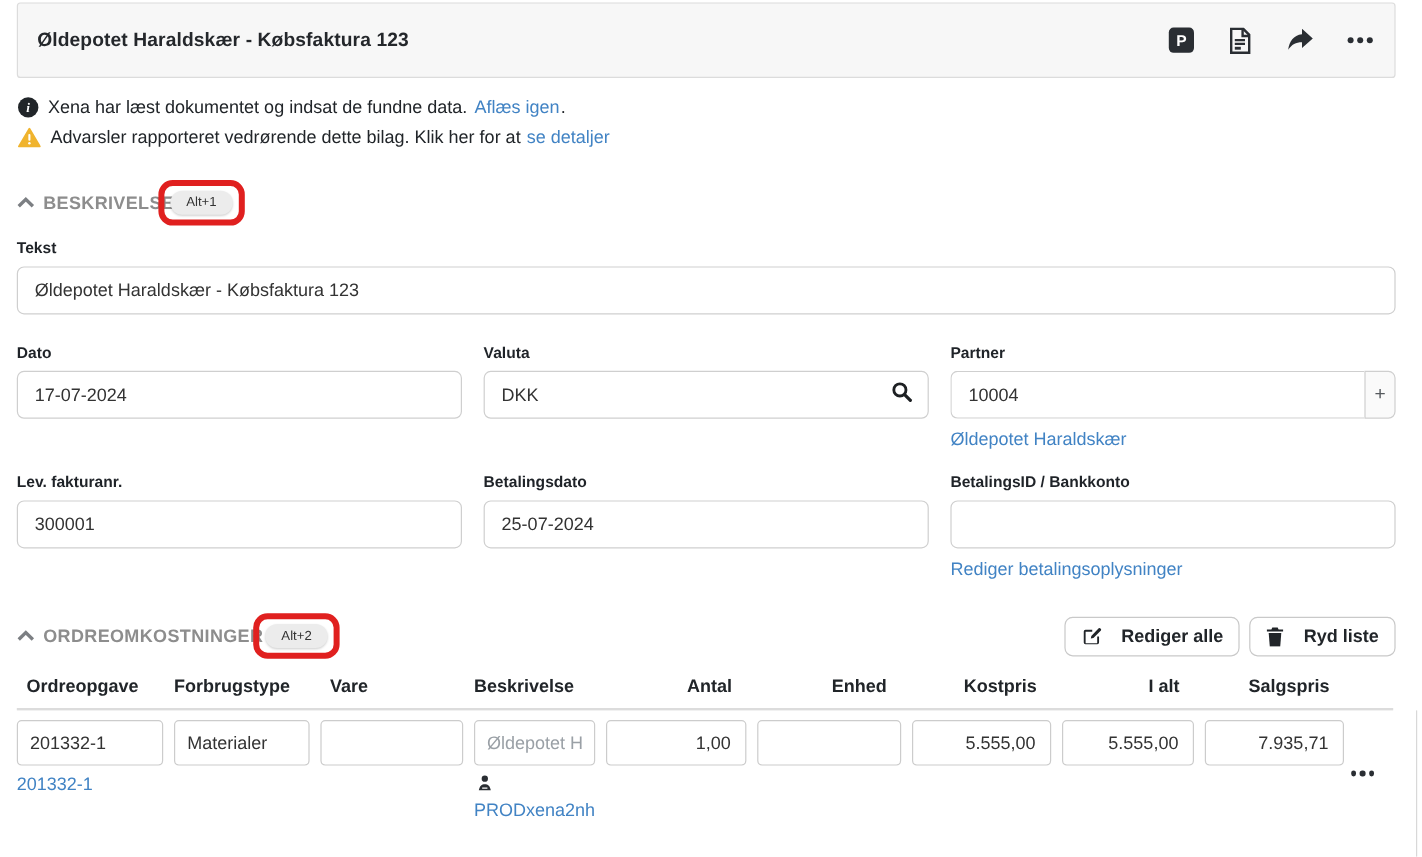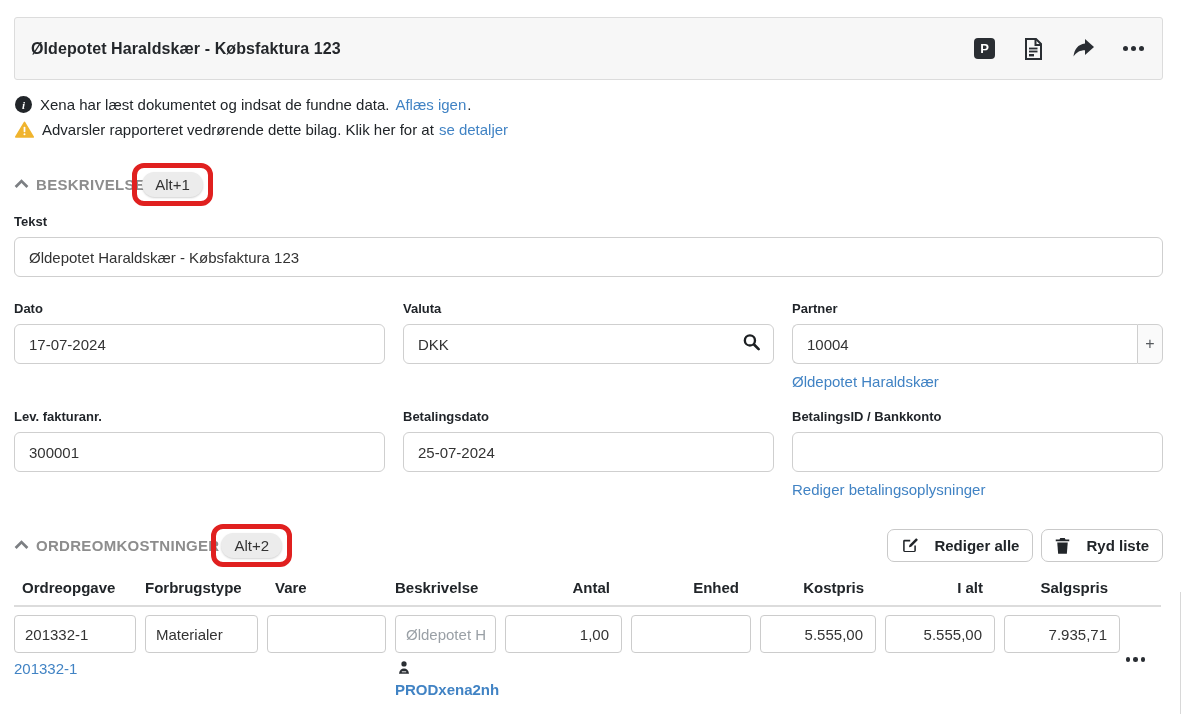--- a/index.html
+++ b/index.html
@@ -1,18 +1,18 @@
 <!DOCTYPE html>
 <html><head>
 <meta charset="utf-8">
 <style>
   * { box-sizing: border-box; margin: 0; padding: 0; }
   html,body { width:1185px; height:714px; overflow:hidden; background:#fff;
     font-family:"Liberation Sans", sans-serif; color:#212529; }
-  .page { position:relative; width:1185px; height:714px; padding:17px 22px 0 14px; }
+  .page { position:relative; width:1185px; height:714px; padding:2px 22px 0 14px; }
 
   
   .header-bar { display:flex; justify-content:space-between; align-items:center;
     background:#f7f7f7; border:1px solid #dcdcdc; border-radius:3px; height:63px; padding:0 18px 0 16px; }
   .hb-title { font-size:16px; font-weight:bold; color:#24272b; letter-spacing:.1px; }
   .hb-sub { font-size:13px; color:#3a3d41; margin-top:4px; }
   .header-icons { display:flex; align-items:center; gap:28px; }
   .hicon { display:inline-flex; align-items:center; justify-content:center; cursor:pointer; color:#2a2e33; }
   .pdf-badge { width:21px; height:21px; background:#2a2e33; color:#fff; border-radius:4px;
     font-size:13px; font-weight:bold; display:flex; align-items:center; justify-content:center; }
@@ -26,21 +26,21 @@
     font-size:11px; font-weight:bold; font-family:"Liberation Serif", serif; font-style:italic;
     display:inline-flex; align-items:center; justify-content:center; flex:0 0 auto; }
   a.link { color:#4183c4; text-decoration:none; cursor:pointer; }
 
   
   .section-header { display:flex; align-items:center; height:36px; margin-top:24px; }
   .chev { color:#7c7f83; display:inline-flex; margin-right:7px; cursor:pointer; }
   .section-title { font-size:15px; font-weight:bold; color:#8d8d8d; letter-spacing:.3px; }
   .shortcut-wrap { display:inline-flex; border:5px solid #e0201f; border-radius:12px;
     padding:4px 5px; margin-left:-13px; position:relative; z-index:2; background:transparent; }
-  .shortcut-badge { background:#ececec; border-radius:14px; padding:4px 13px; font-size:15px;
+  .shortcut-badge { background:#ececec; border-radius:14px; padding:4px 13px; font-size:11px;
     color:#333; box-shadow:0 1px 2px rgba(0,0,0,.18); white-space:nowrap; }
 
   
   label.flabel { display:block; font-size:13px; font-weight:bold; color:#1f2328; margin-bottom:8px; }
   input.finput { width:100%; height:40px; border:1px solid #cfcfcf; border-radius:6px;
     padding:0 14px; font-size:15px; color:#333; font-family:inherit; background:#fff; outline:none; }
   .field-tekst { margin-top:12px; }
   .grid3 { display:grid; grid-template-columns:1fr 1fr 1fr; column-gap:18px; margin-top:24px; align-items:start; }
   .iconwrap { position:relative; }
   .iconwrap .search-ic { position:absolute; right:13px; top:50%; transform:translateY(-50%); color:#1d2023; cursor:pointer; }
@@ -63,21 +63,21 @@
   .tcols { display:grid; grid-template-columns:122px 113px 119px 101px 117px 120px 116px 110px 116px; column-gap:9px; }
   .thead { font-size:15px; font-weight:bold; color:#212529; padding-bottom:9px; }
   .th-l { padding-left:8px; } .th-r { text-align:right; padding-right:12px; }
   .tdivider { height:2px; background:#dcdcdc; margin-right:2px; }
   .trow { margin-top:8px; }
   .tinput { width:100%; height:38px; border:1px solid #ccc; border-radius:4px; padding:0 10px;
     font-size:15px; color:#333; font-family:inherit; background:#fff; outline:none; }
   .t-r { text-align:right; padding-right:12px; }
   .t-muted { color:#9aa0a6; }
   .underrow { margin-top:7px; font-size:15px; }
-  .usercell { display:flex; flex-direction:column; gap:3px;font-weight:bold; }
+  .usercell { display:flex; flex-direction:column; gap:3px; }
   .person-ic { color:#2a2e33; margin-left:2px; }
   .row-dots { position:absolute; right:18px; top:78px; display:inline-flex; gap:3px; cursor:pointer; }
   .row-dots i { width:4.5px; height:4.5px; background:#2a2e33; border-radius:50%; }
   .scroll-line { position:absolute; right:4px; top:592px; bottom:0; width:1px; background:#d8d8d8; }
 </style>
 </head>
 <body>
 
 <div class="page">
 

